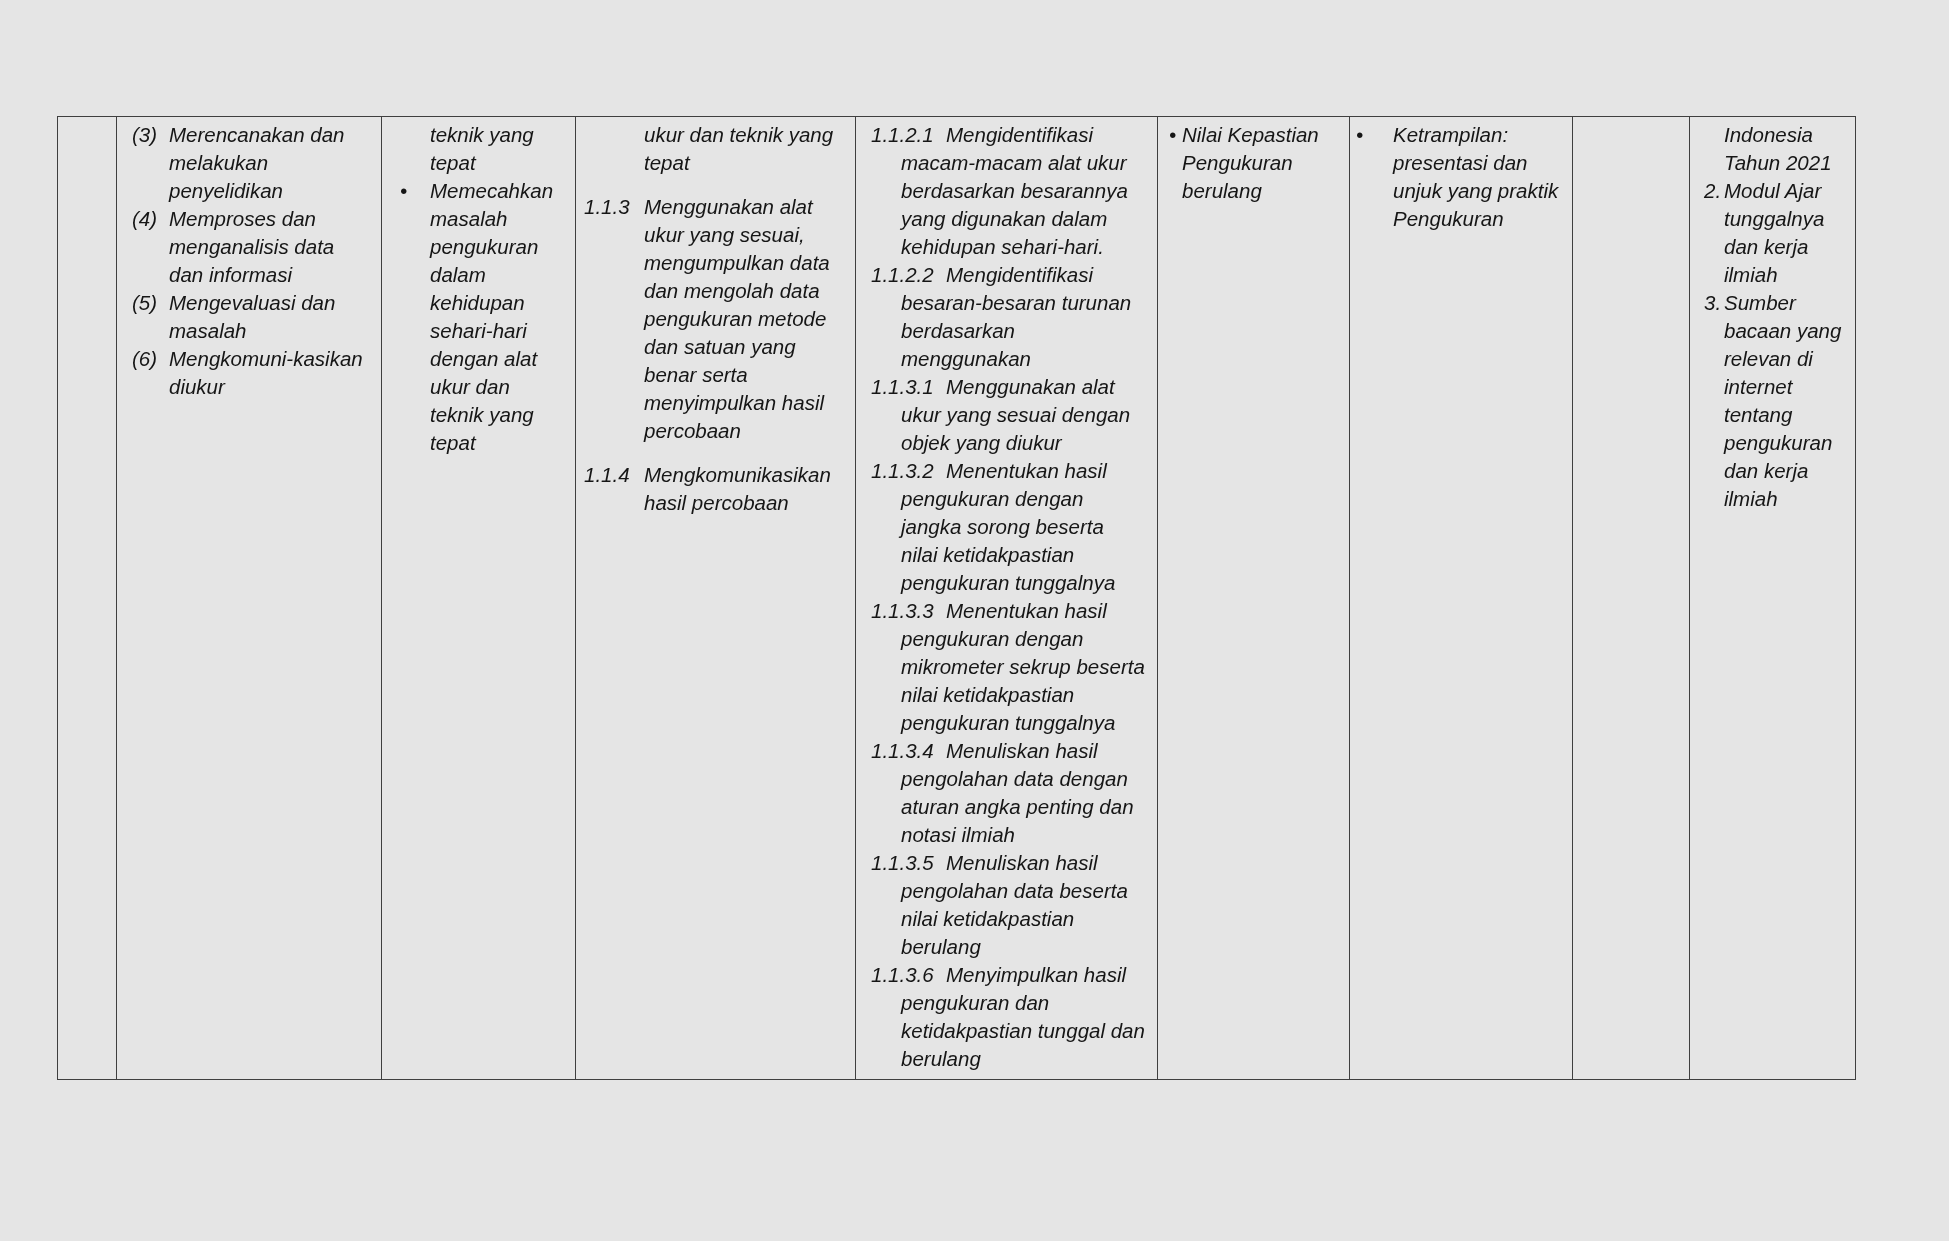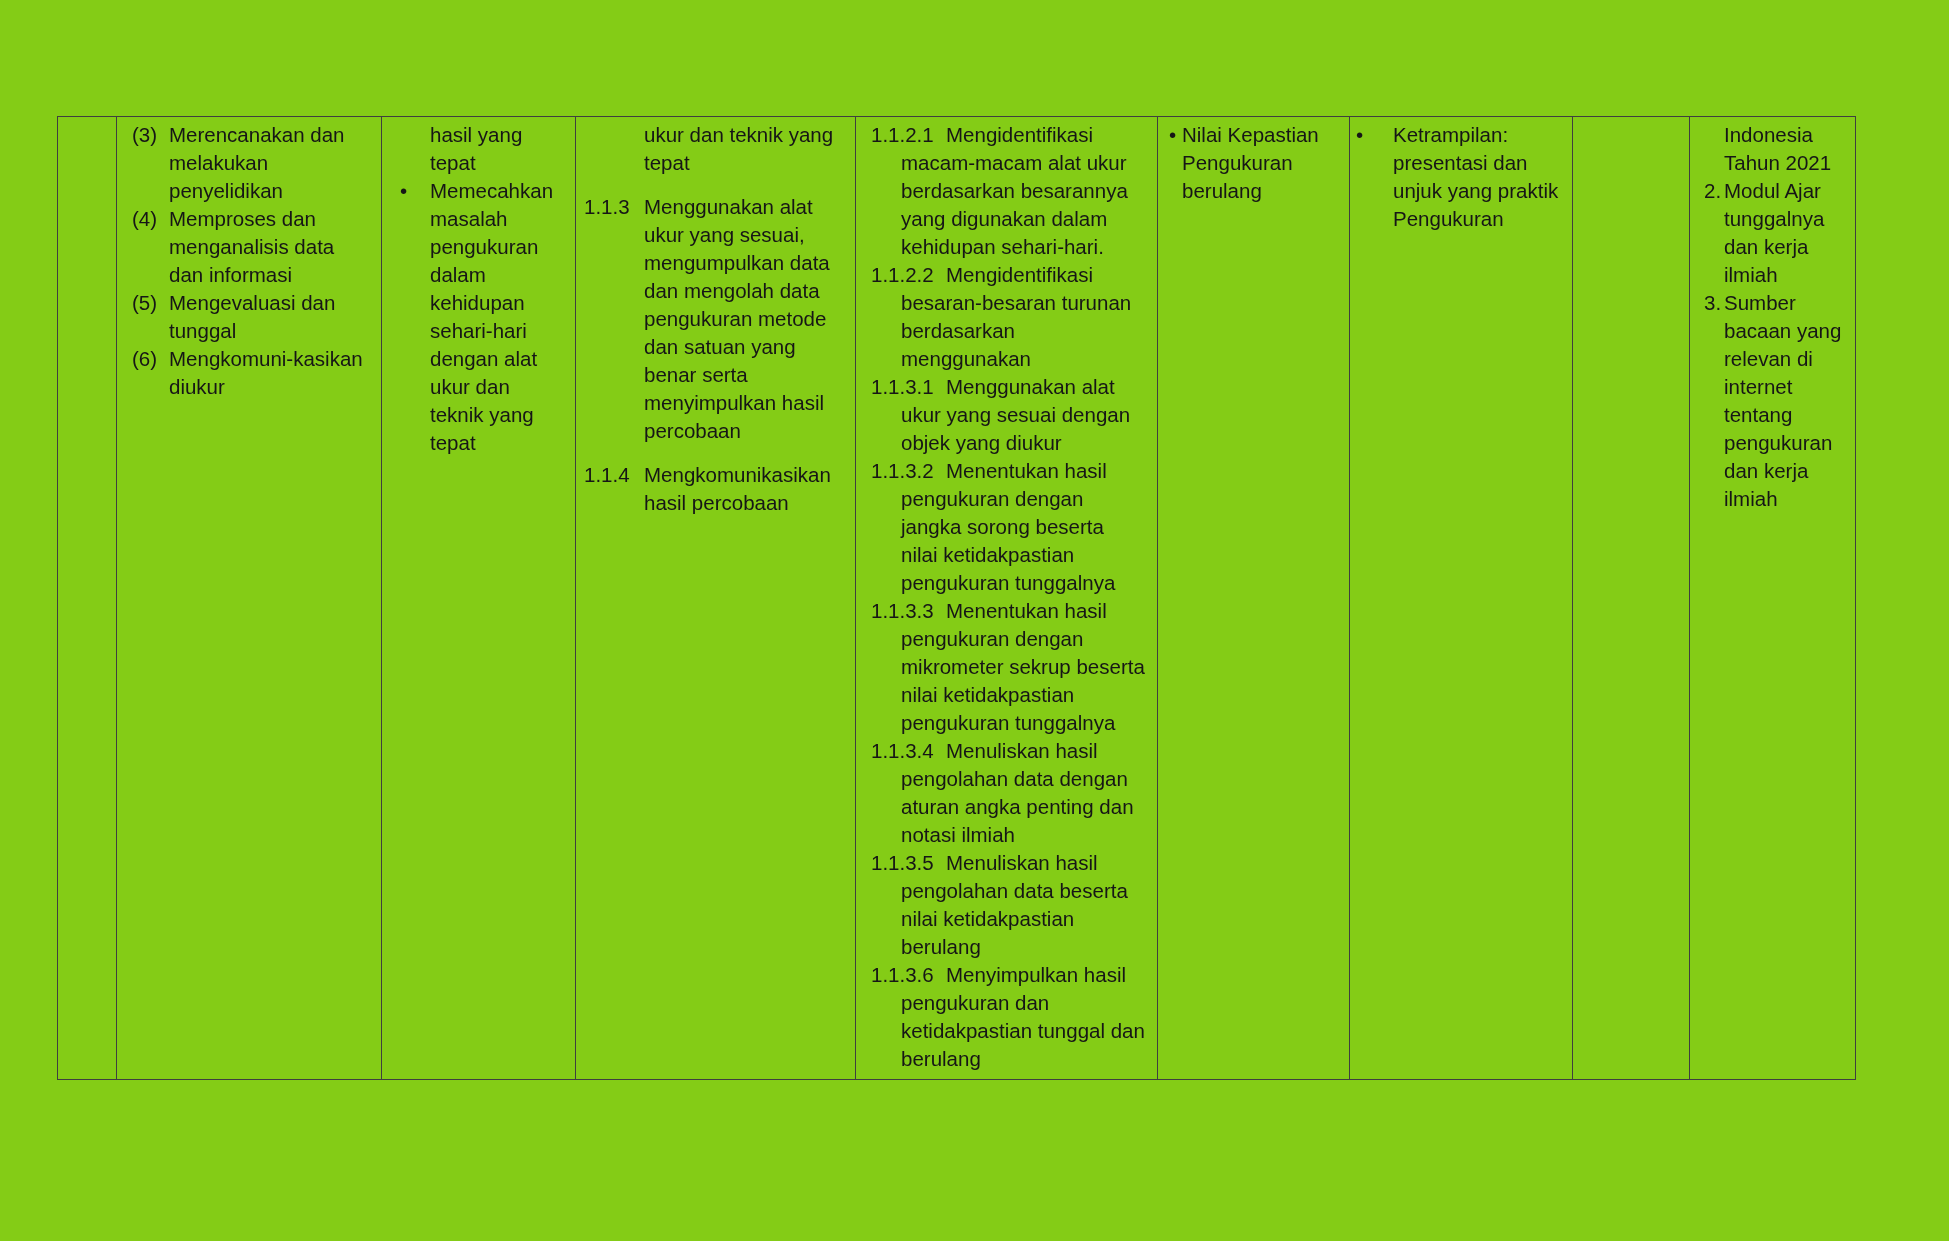--- a/index.html
+++ b/index.html
@@ -6,21 +6,22 @@
   html, body { margin: 0; padding: 0; }
   body {
     width: 1949px; height: 1241px;
     background: #ffffff;
     overflow: hidden;
     font-family: "Liberation Sans", "DejaVu Sans", sans-serif;
   }
   .page {
     position: relative;
     width: 1949px; height: 1241px;
-    background: #84cc16;
+    background: #e5e5e5;
+    font-style: italic;
   }
   table.doc {
     position: absolute;
     left: 57px; top: 116px;
     width: 1798px;
     border-collapse: collapse;
     table-layout: fixed;
   }
   table.doc td {
     border: 1px solid #3f3f3f;
@@ -68,26 +69,26 @@
       <col style="width:166px">
     </colgroup>
     <tbody>
         <tr>
 
       <td class="c1"></td>
 
       <td class="c2">
         <div class="item"><span class="num">(3)</span><span class="txt">Merencanakan dan melakukan penyelidikan</span></div>
         <div class="item"><span class="num">(4)</span><span class="txt">Memproses dan menganalisis data dan informasi</span></div>
-        <div class="item"><span class="num">(5)</span><span class="txt">Mengevaluasi dan tunggal</span></div>
+        <div class="item"><span class="num">(5)</span><span class="txt">Mengevaluasi dan masalah</span></div>
         <div class="item"><span class="num">(6)</span><span class="txt">Mengkomuni-kasikan diukur</span></div>
       </td>
 
       <td class="c3">
-        <div class="item cont"><span class="txt">hasil yang tepat</span></div>
+        <div class="item cont"><span class="txt">teknik yang tepat</span></div>
         <div class="item"><span class="num">•</span><span class="txt">Memecahkan masalah pengukuran dalam kehidupan sehari-hari dengan alat ukur dan teknik yang tepat</span></div>
       </td>
 
       <td class="c4">
         <div class="item cont"><span class="txt">ukur dan teknik yang tepat</span></div>
         <div class="item"><span class="num">1.1.3</span><span class="txt">Menggunakan alat ukur yang sesuai, mengumpulkan data dan mengolah data pengukuran metode dan satuan yang benar serta menyimpulkan hasil percobaan</span></div>
         <div class="item"><span class="num">1.1.4</span><span class="txt">Mengkomunikasikan hasil percobaan</span></div>
       </td>
 
       <td class="c5">

